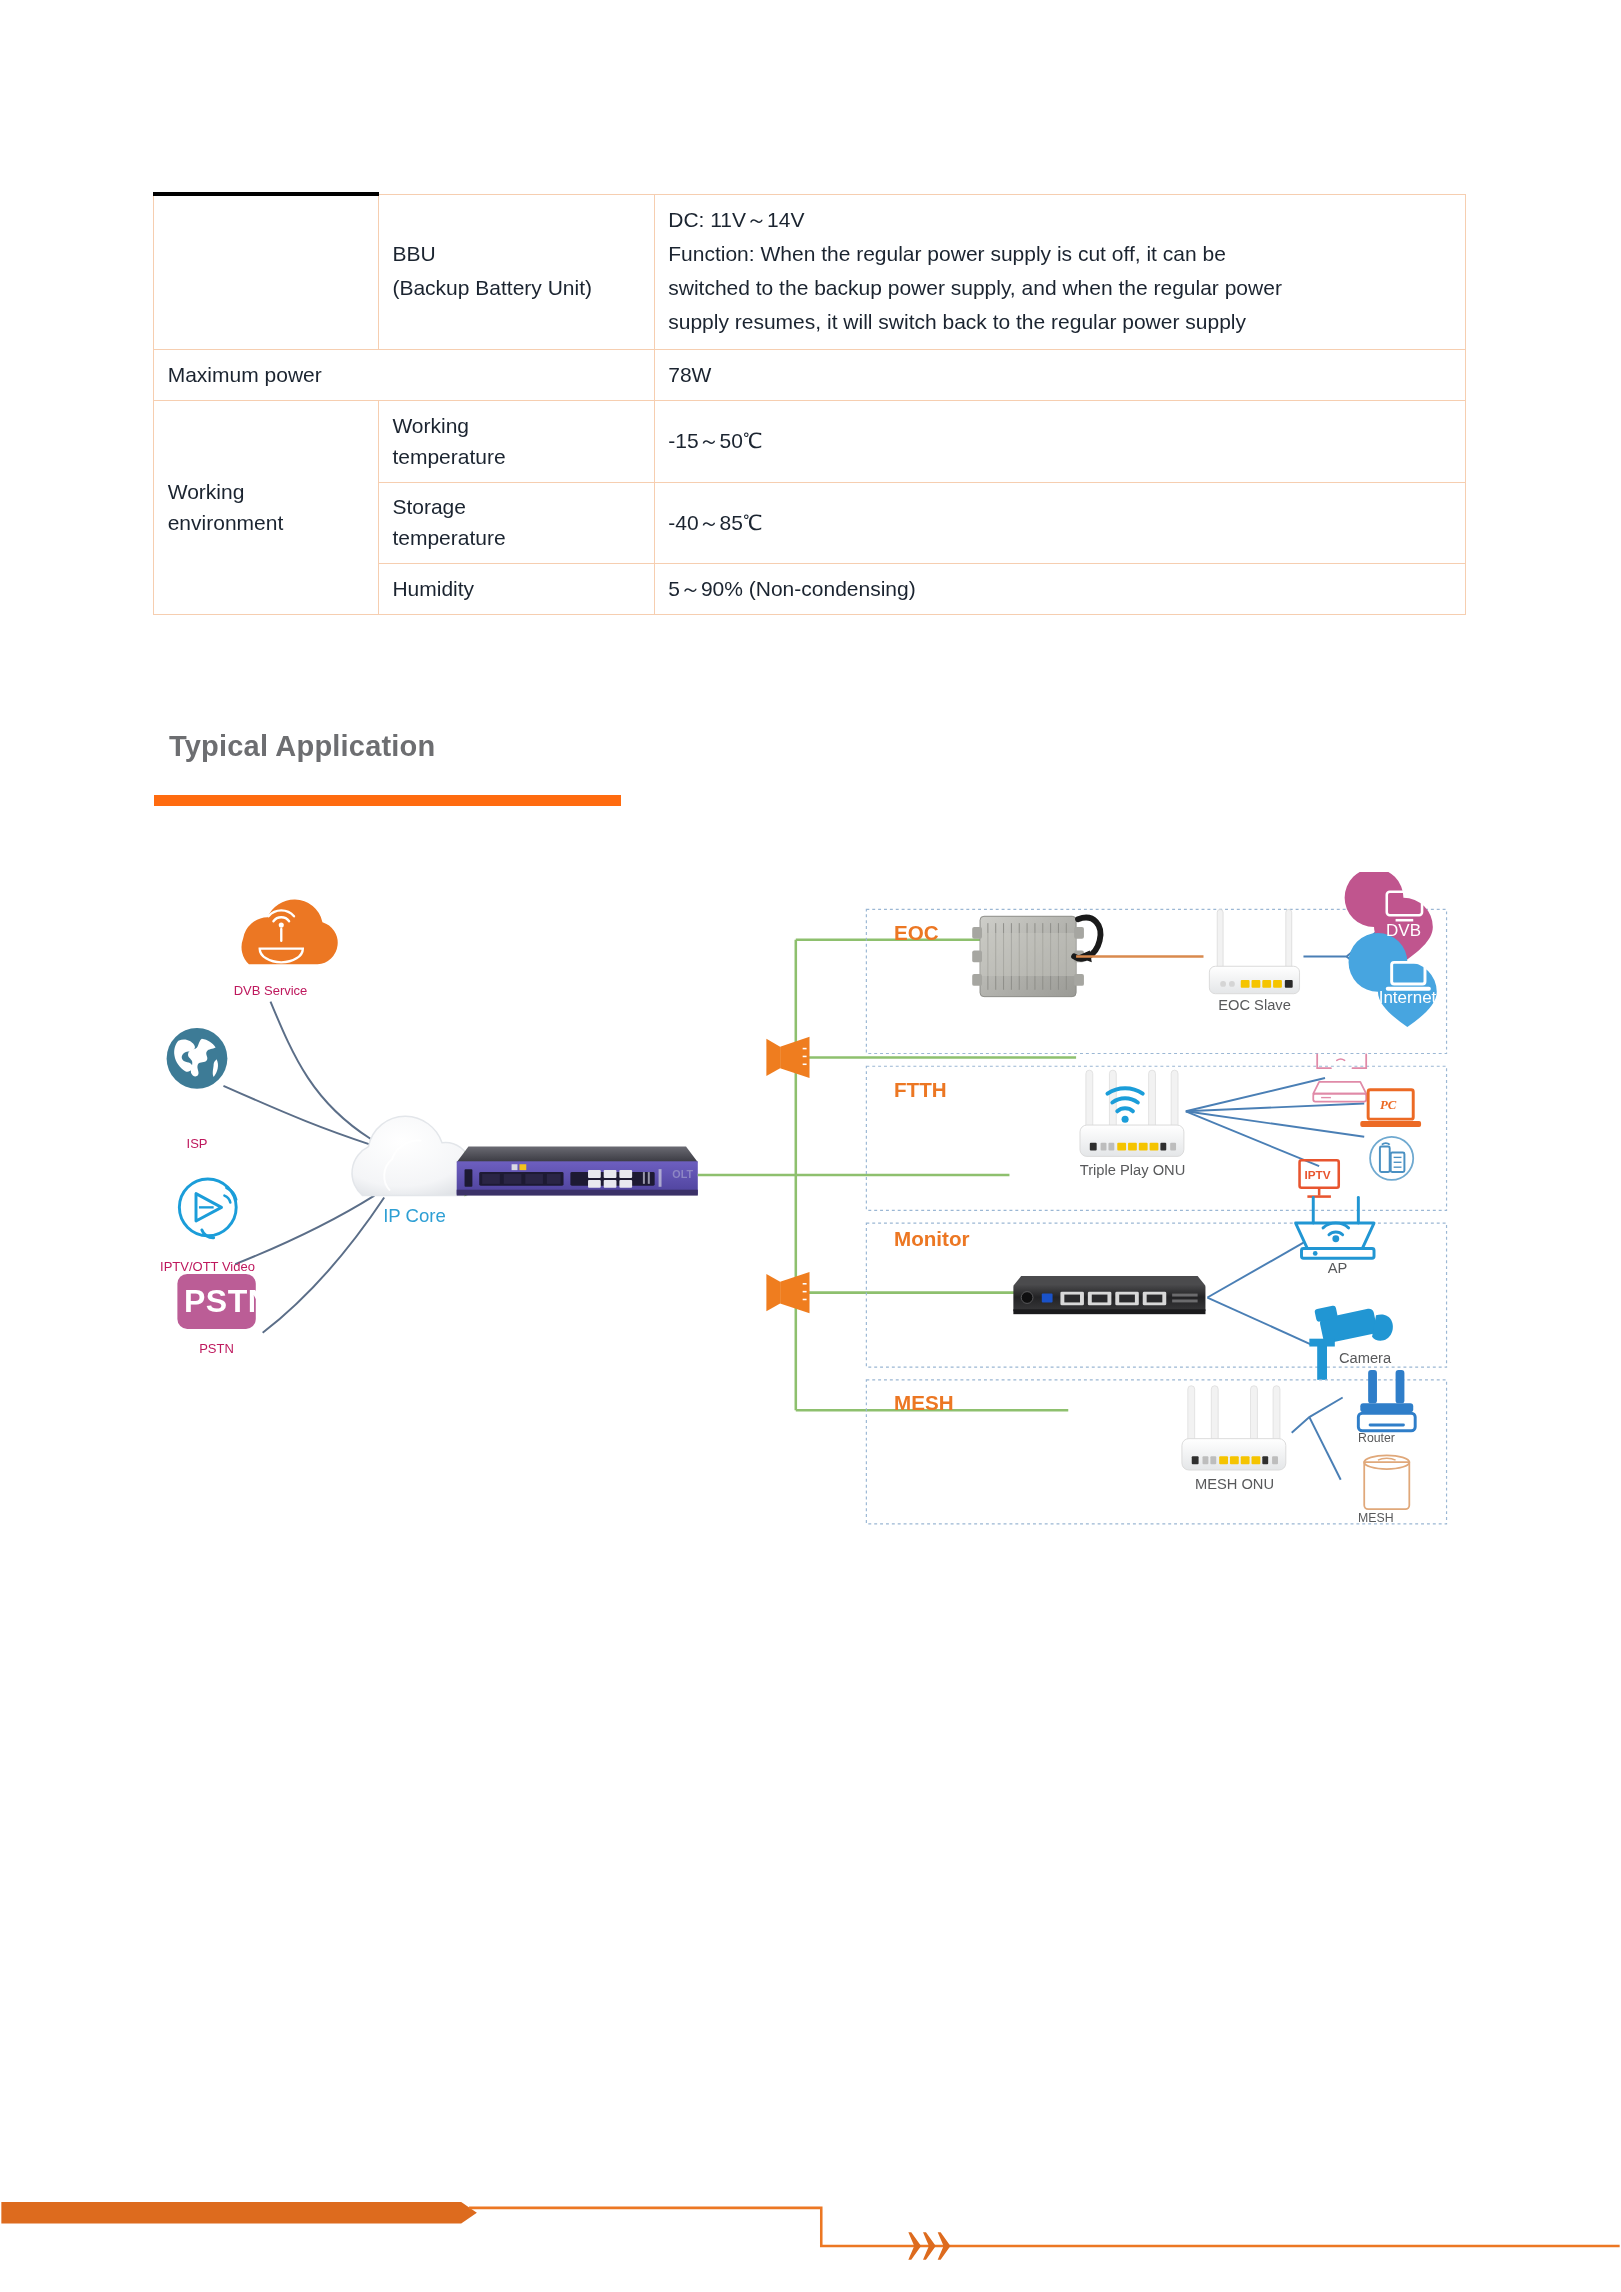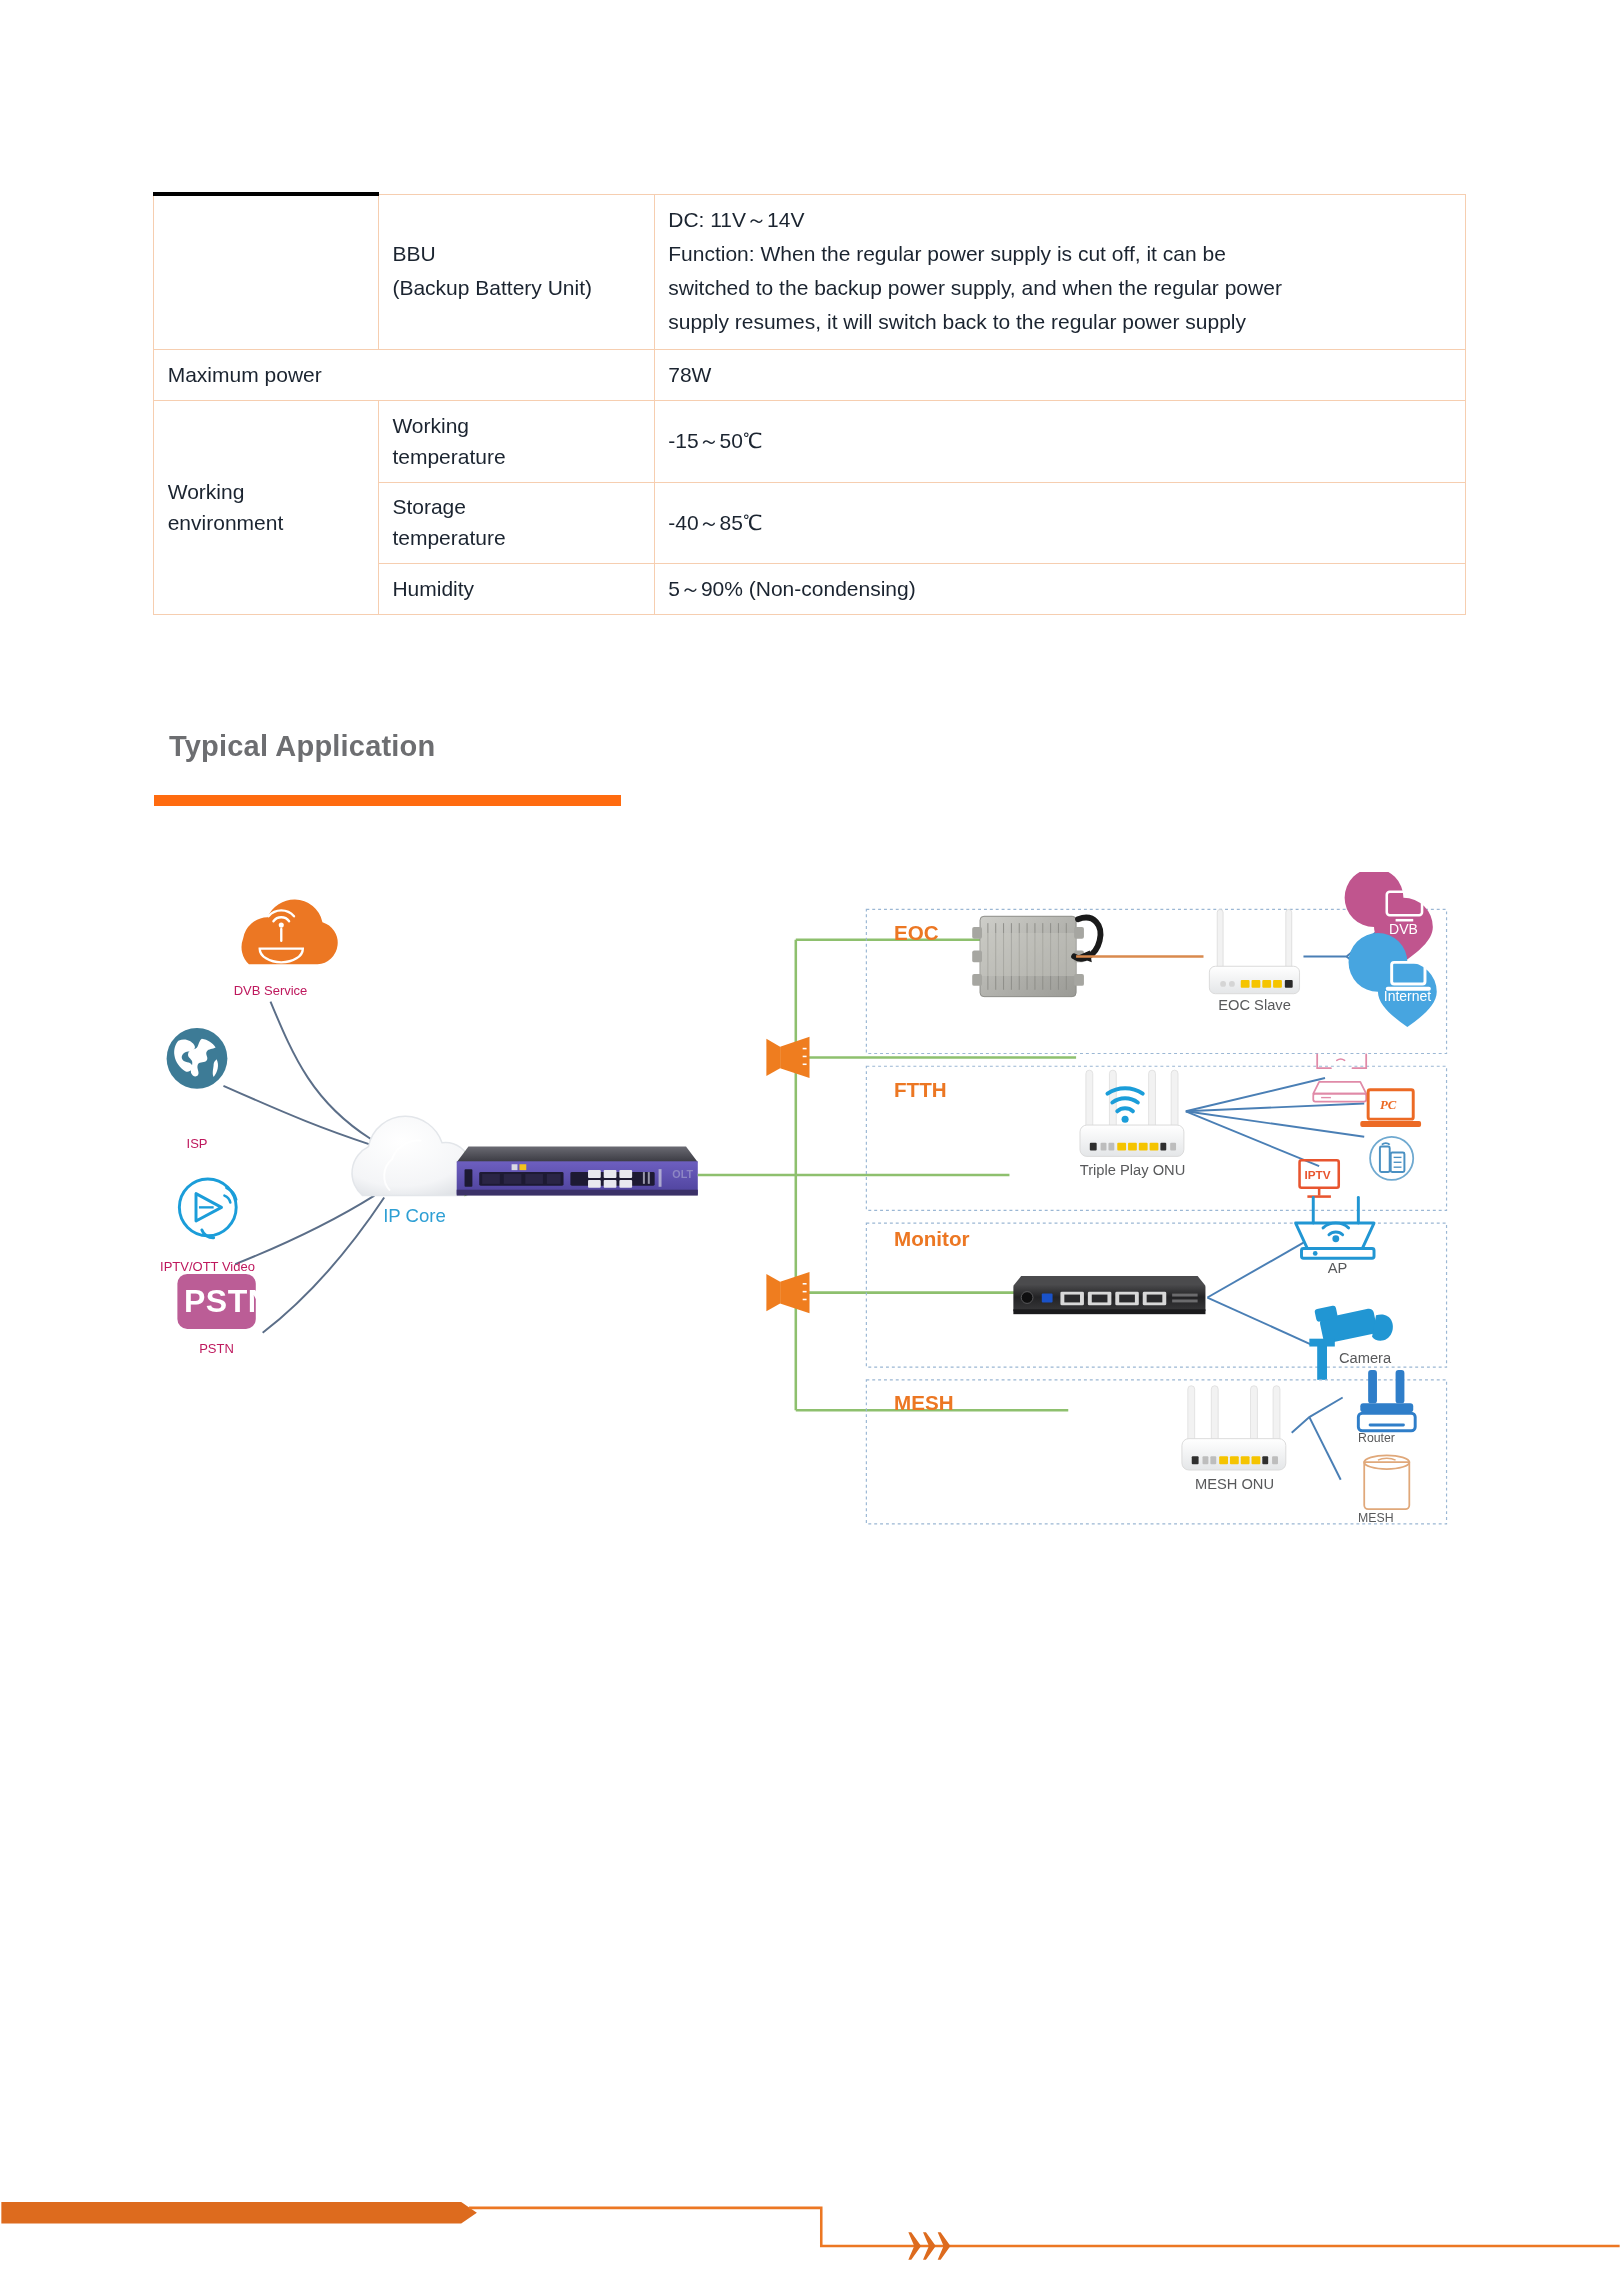--- a/index.html
+++ b/index.html
@@ -65,21 +65,21 @@
   }
   .small-label {
     position: absolute; color: #58595b; font-size: 14.7px; white-space: nowrap;
     text-align: center;
   }
   .tiny-label {
     position: absolute; color: #58595b; font-size: 12.3px; white-space: nowrap;
     text-align: left;
   }
   .badge-text {
-    position: absolute; color: #ffffff; font-size: 14px; white-space: nowrap;
+    position: absolute; color: #ffffff; font-size: 17px; white-space: nowrap;
     text-align: center; font-weight: 400;
   }
   .pstn-text {
     position: absolute; color: #ffffff; font-size: 32px; font-weight: 700;
     letter-spacing: 0.5px;
   }
 
   
   .footer { position: absolute; left: 0; top: 2156px; width: 1621px; height: 136px; }
   .footer svg { display: block; }

